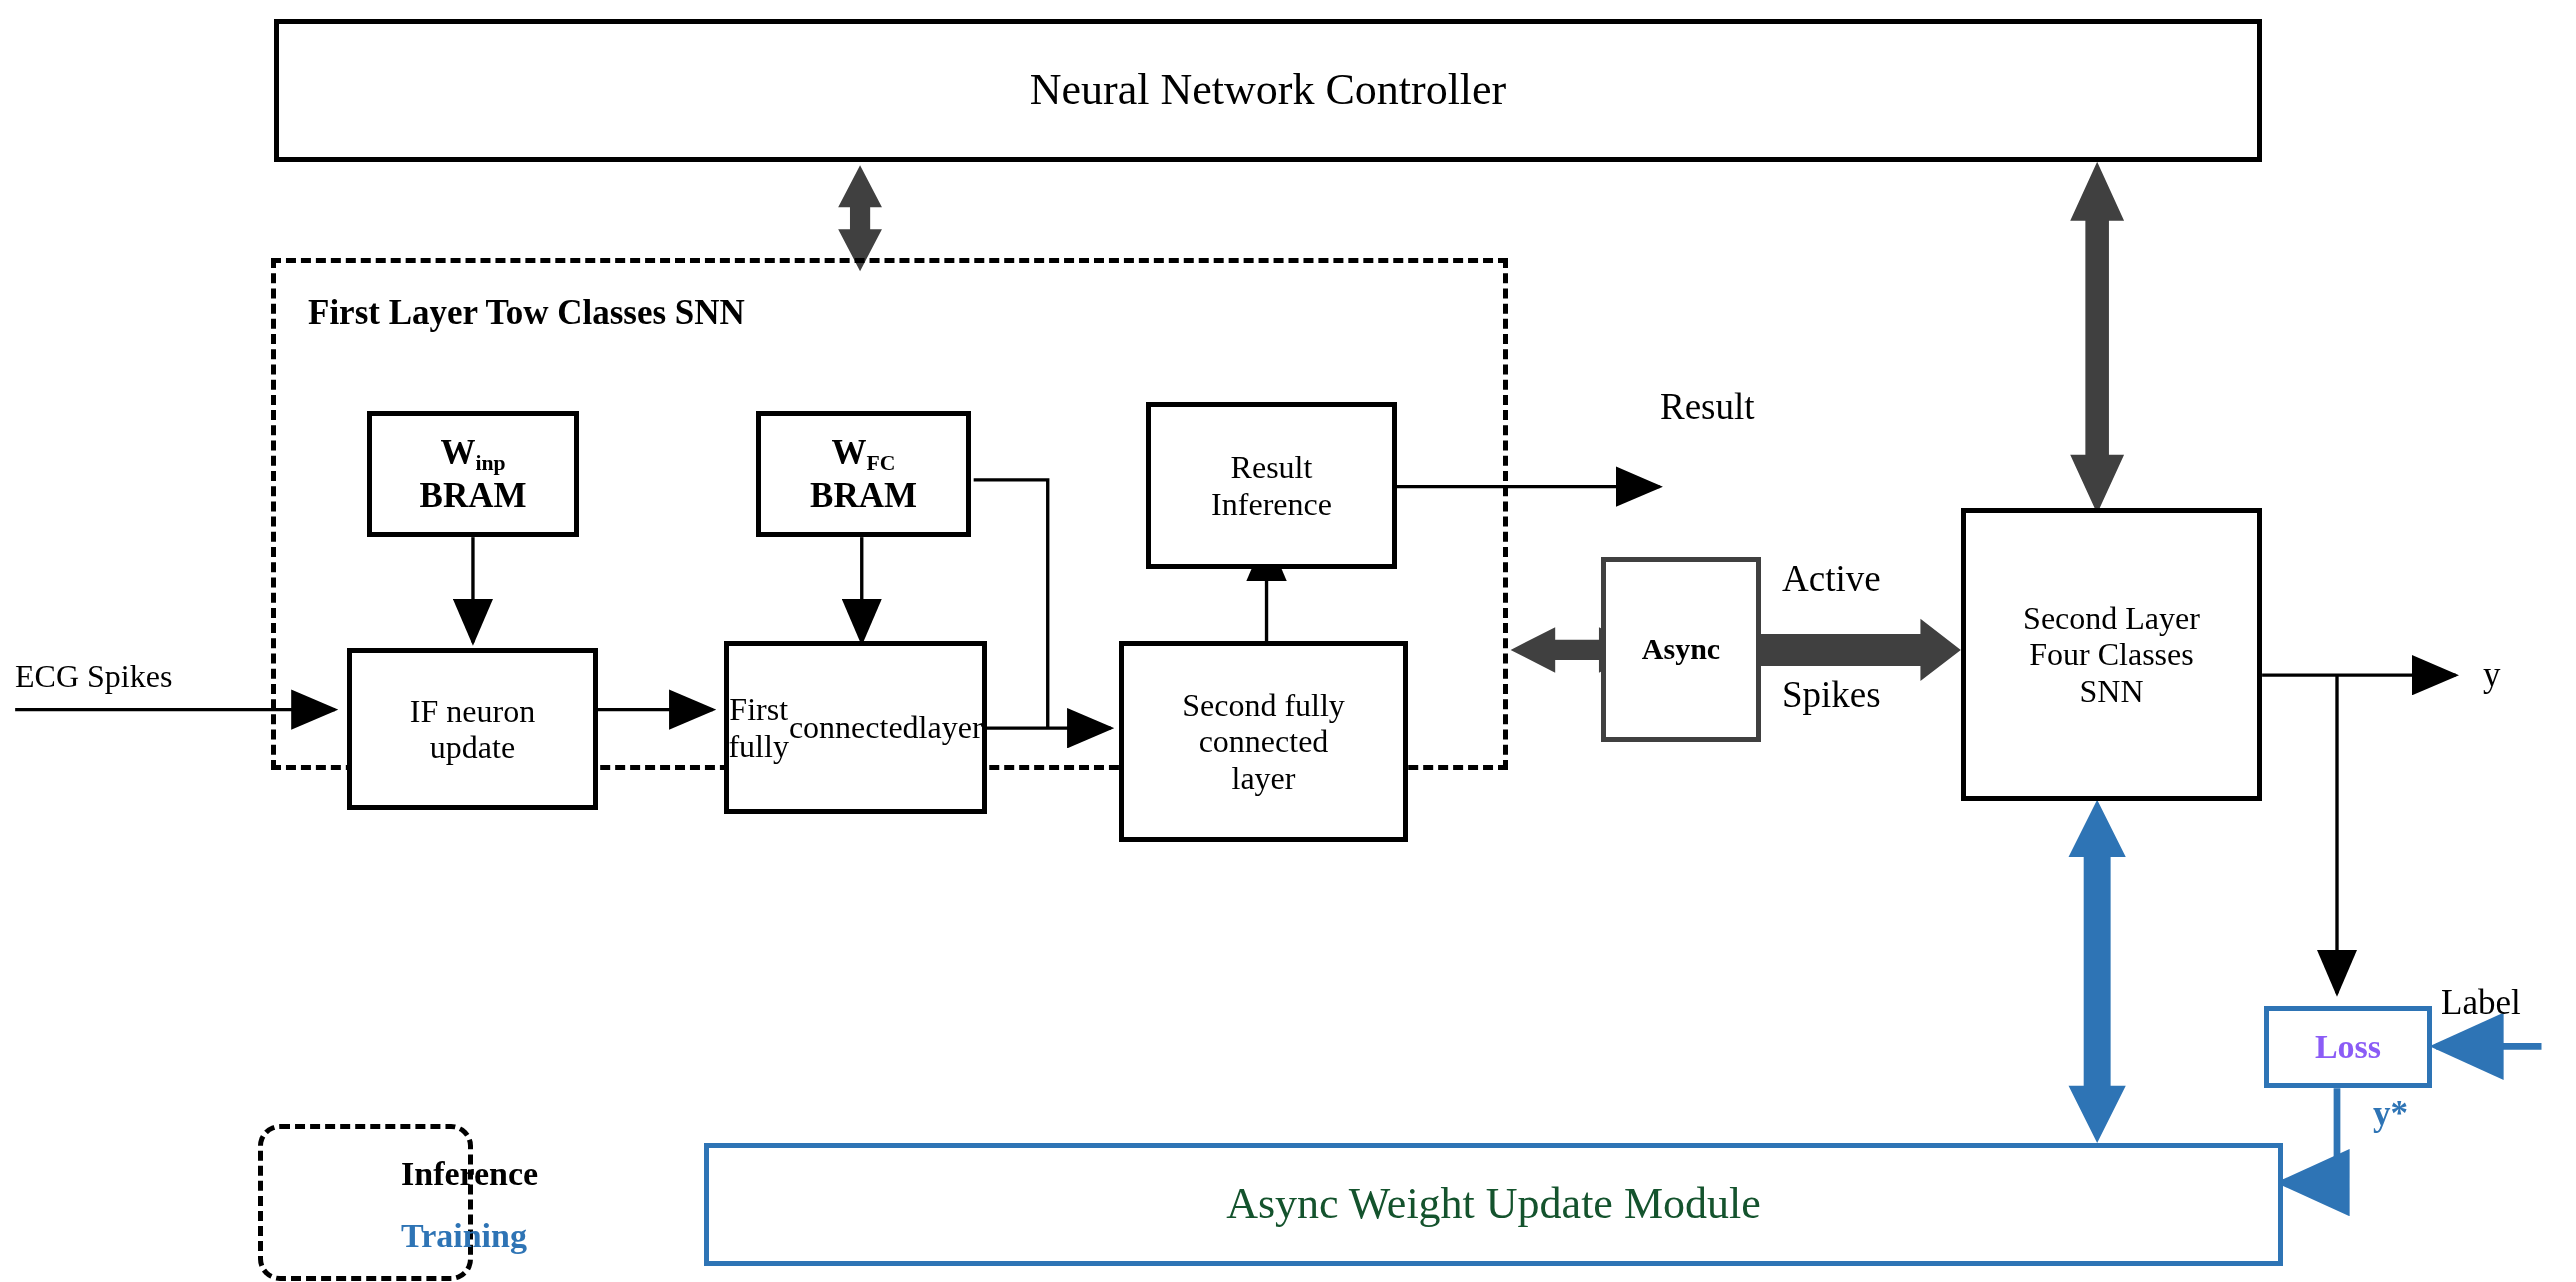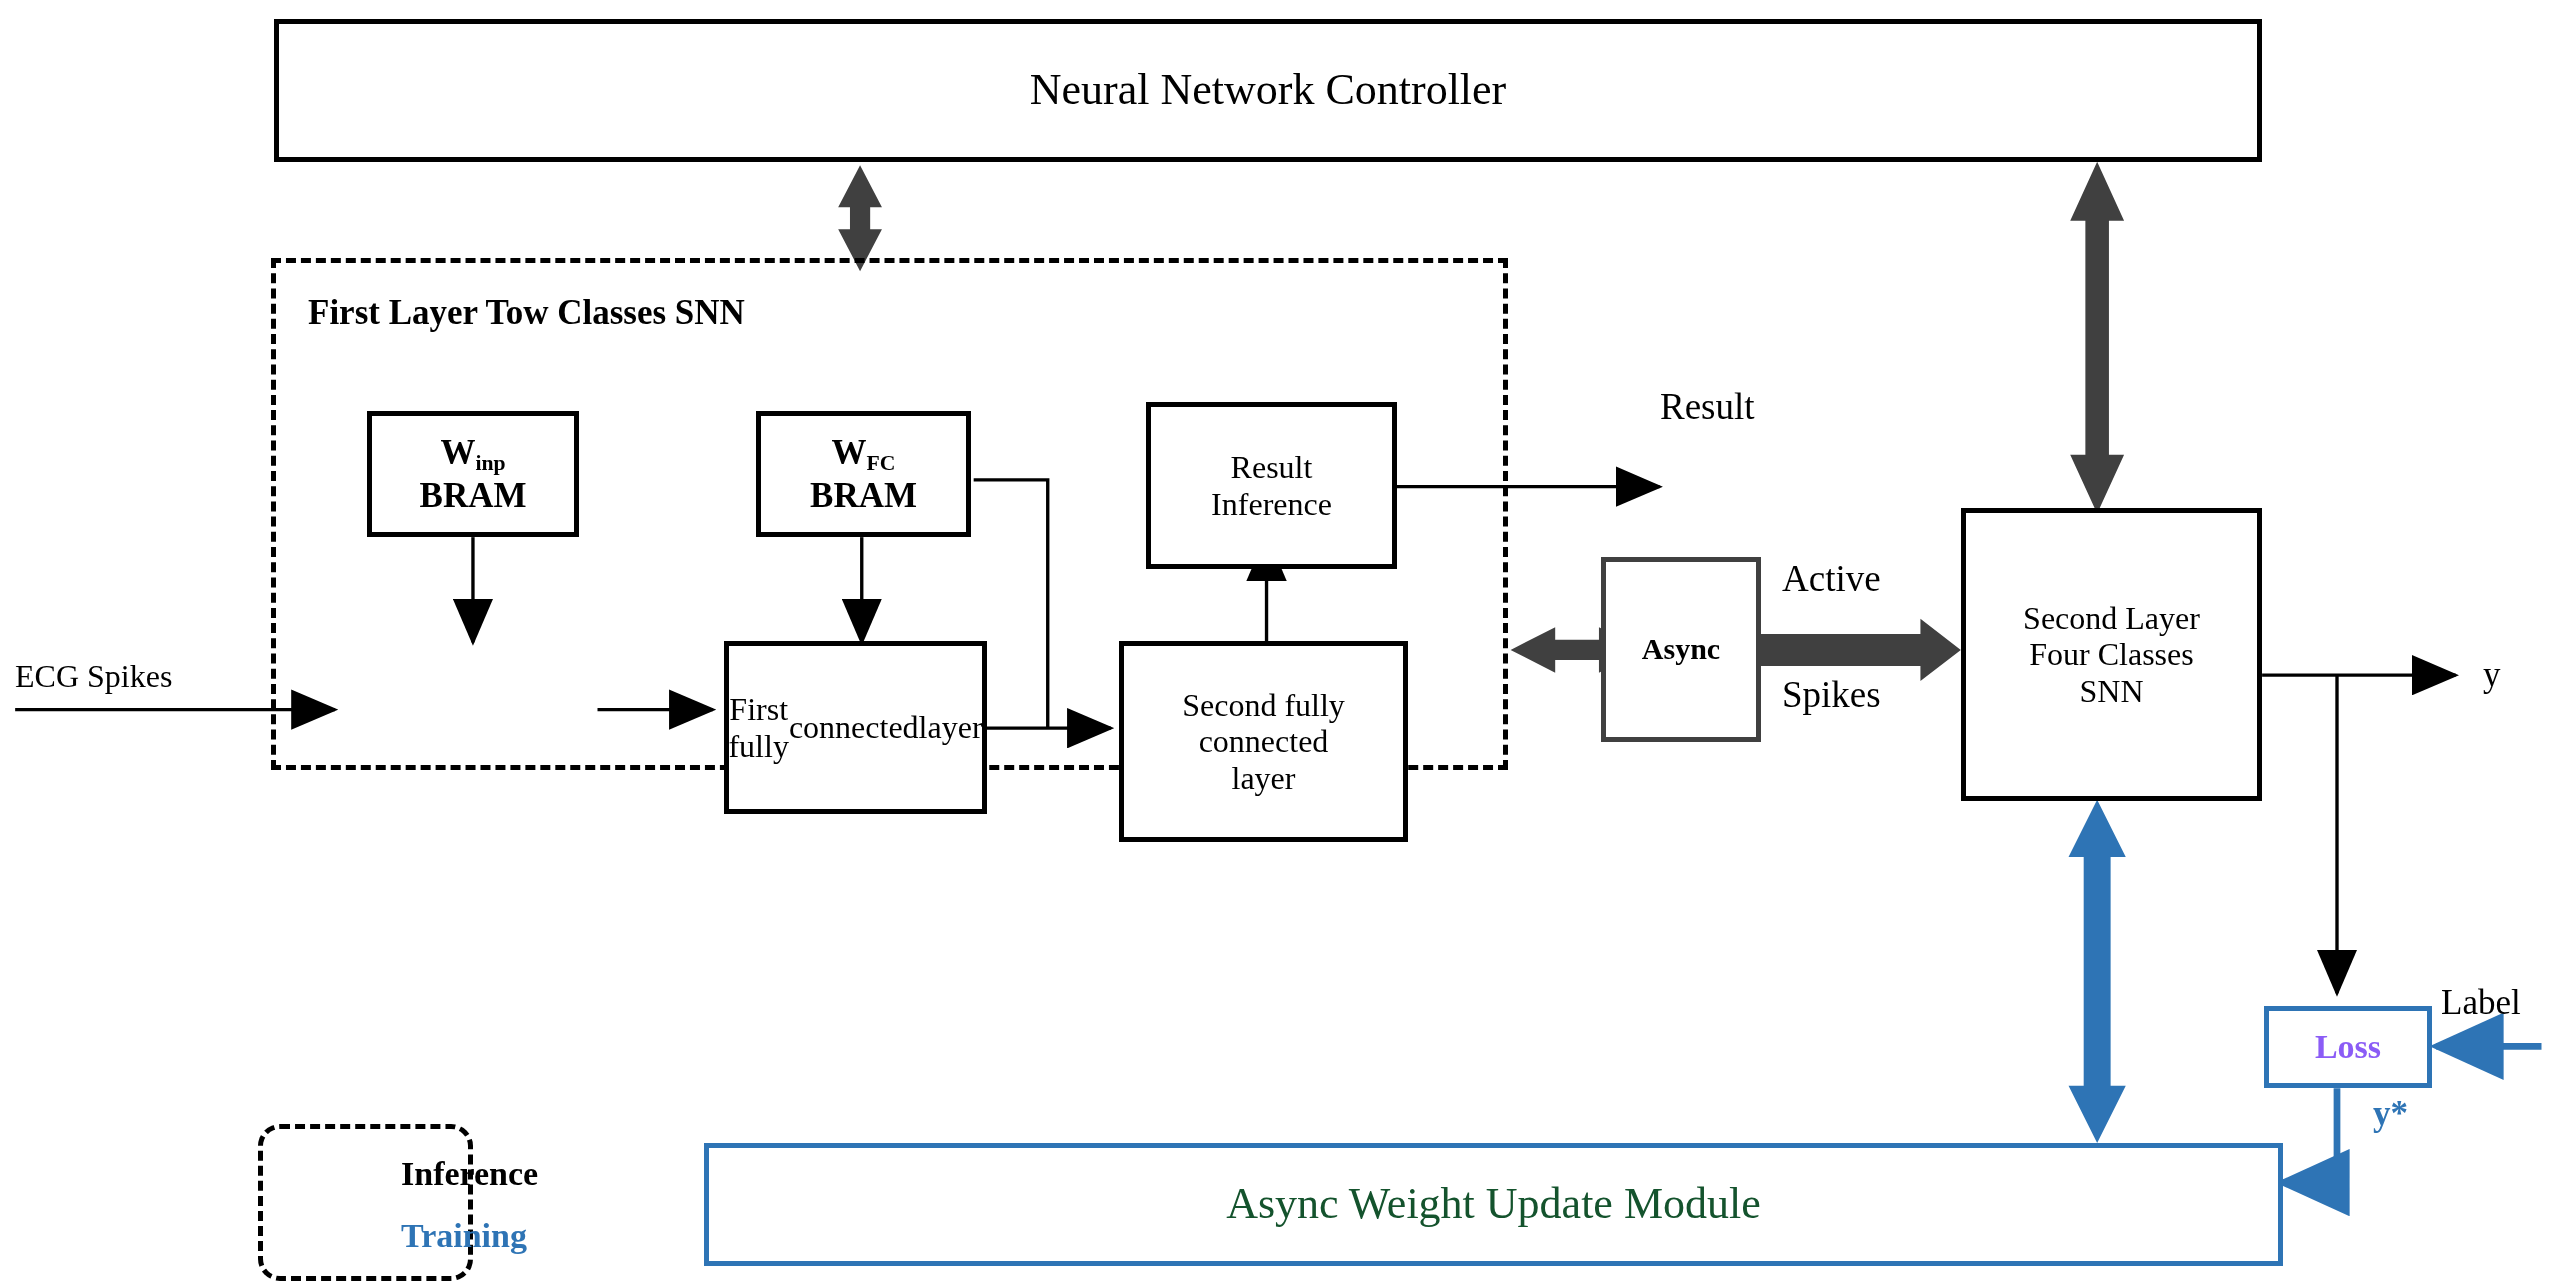--- a/index.html
+++ b/index.html
@@ -174,20 +174,24 @@
   <div class="box b-black" style="left:756px;top:411px;width:215px;height:126px;flex-direction:column;">
     <span class="t-bram">W<sub>FC</sub></span>
     <span class="t-bram">BRAM</span>
   </div>
 
   <div class="box b-black" style="left:1146px;top:402px;width:251px;height:167px;flex-direction:column;">
     <span class="t-node">Result</span>
     <span class="t-node">Inference</span>
   </div>
 
+  <div class="box b-black" style="left:347px;top:648px;width:251px;height:162px;flex-direction:column;">
+    <span class="t-node">IF neuron</span>
+    <span class="t-node">update</span>
+  </div>
 
   <div class="box b-black" style="left:724px;top:641px;width:263px;height:173px;flex-direction:row;">
     <span class="t-node">First fully</span>
     <span class="t-node">connected</span>
     <span class="t-node">layer</span>
   </div>
 
   <div class="box b-black" style="left:1119px;top:641px;width:289px;height:201px;flex-direction:column;">
     <span class="t-node">Second fully</span>
     <span class="t-node">connected</span>

